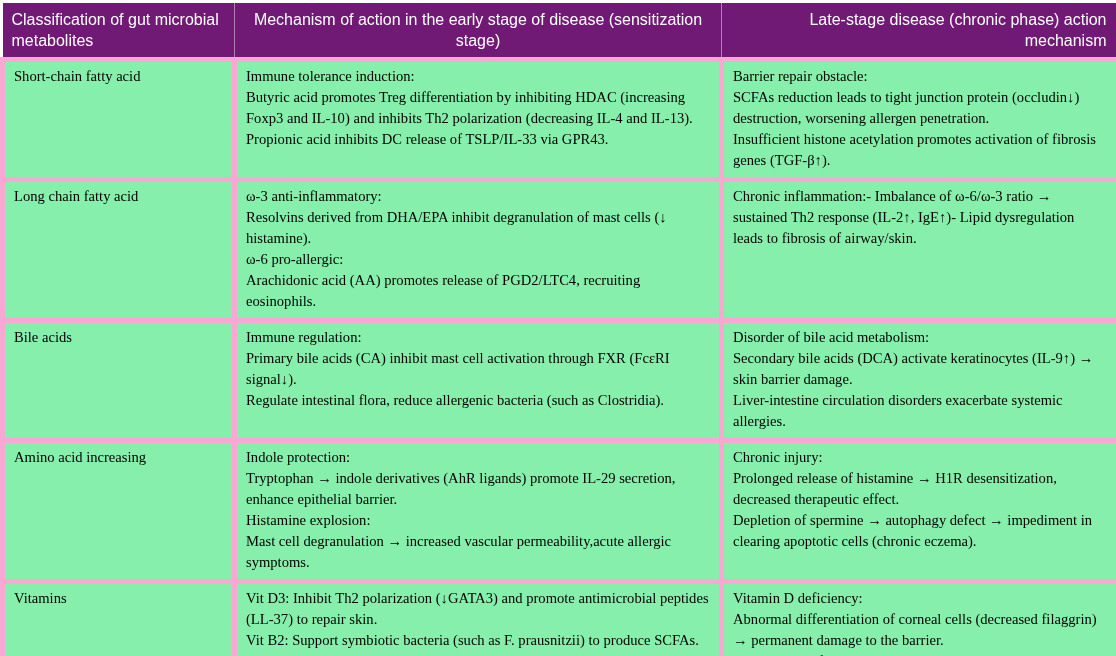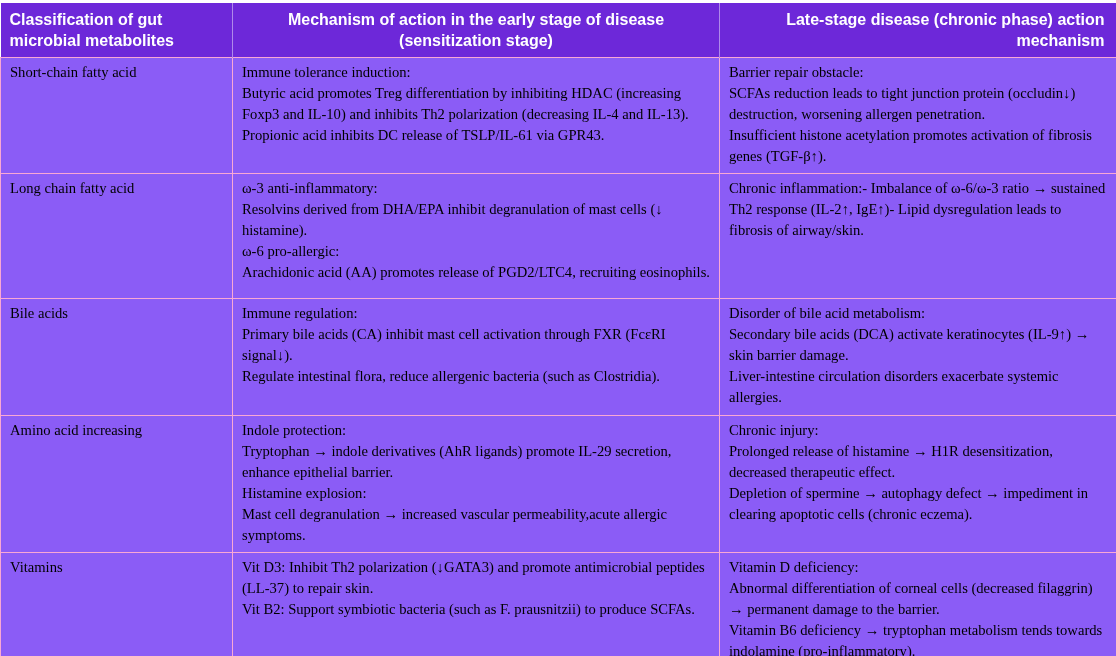--- a/index.html
+++ b/index.html
@@ -20,45 +20,45 @@
     border-collapse: collapse;
     table-layout: fixed;
     font-family: "Liberation Serif", serif;
     color: #000000;
   }
   col.c1 { width: 232px; }
   col.c2 { width: 487px; }
   col.c3 { width: 397px; }
 
   thead th {
-    background: #6d28d9;
+    background: #701a75;
     color: #ffffff;
     font-family: "Liberation Sans", sans-serif;
-    font-weight: 700;
+    font-weight: 400;
     font-size: 16px;
     line-height: 21px;
     padding: 6px 12px;
     vertical-align: middle;
     border-right: 1px solid rgba(255,255,255,0.45);
     box-sizing: border-box;
     height: 54px;
   }
   thead th.col1 { text-align: left; padding-left: 9px; }
   thead th.col2 { text-align: center; margin-top: 8px; }
   thead th.col3 { text-align: right; border-right: none; }
 
   tbody td {
-    border: 1px solid #f9a8d4;
+    border: 5px solid #f9a8d4;
     vertical-align: top;
     padding: 4px 9px 6px 9px;
     font-size: 14.6px;
     line-height: 21px;
     white-space: pre-line;
     box-sizing: border-box;
-    background: #8b5cf6;
+    background: #86efac;
   }
   tr.r1 td { height: 111px; }
   tr.r2 td { height: 125px; }
   tr.r3 td { height: 117px; }
   tr.r4 td { height: 131px; }
   tr.r5 td { height: 112px; }
 </style>
 </head>
 <body>
 
@@ -74,21 +74,21 @@
         <th class="col1">Classification of gut microbial metabolites</th>
         <th class="col2">Mechanism of action in the early stage of disease (sensitization stage)</th>
         <th class="col3">Late-stage disease (chronic phase) action mechanism</th>
       </tr>
     </thead>
     <tbody>
       <tr class="r1">
         <td>Short-chain fatty acid</td>
         <td>Immune tolerance induction:
 Butyric acid promotes Treg differentiation by inhibiting HDAC (increasing Foxp3 and IL-10) and inhibits Th2 polarization (decreasing IL-4 and IL-13).
-Propionic acid inhibits DC release of TSLP/IL-61 via GPR43.</td>
+Propionic acid inhibits DC release of TSLP/IL-33 via GPR43.</td>
         <td>Barrier repair obstacle:
 SCFAs reduction leads to tight junction protein (occludin↓) destruction, worsening allergen penetration.
 Insufficient histone acetylation promotes activation of fibrosis genes (TGF-β↑).</td>
       </tr>
       <tr class="r2">
         <td>Long chain fatty acid</td>
         <td>ω-3 anti-inflammatory:
 Resolvins derived from DHA/EPA inhibit degranulation of mast cells (↓ histamine).
 ω-6 pro-allergic:
 Arachidonic acid (AA) promotes release of PGD2/LTC4, recruiting eosinophils.</td>

